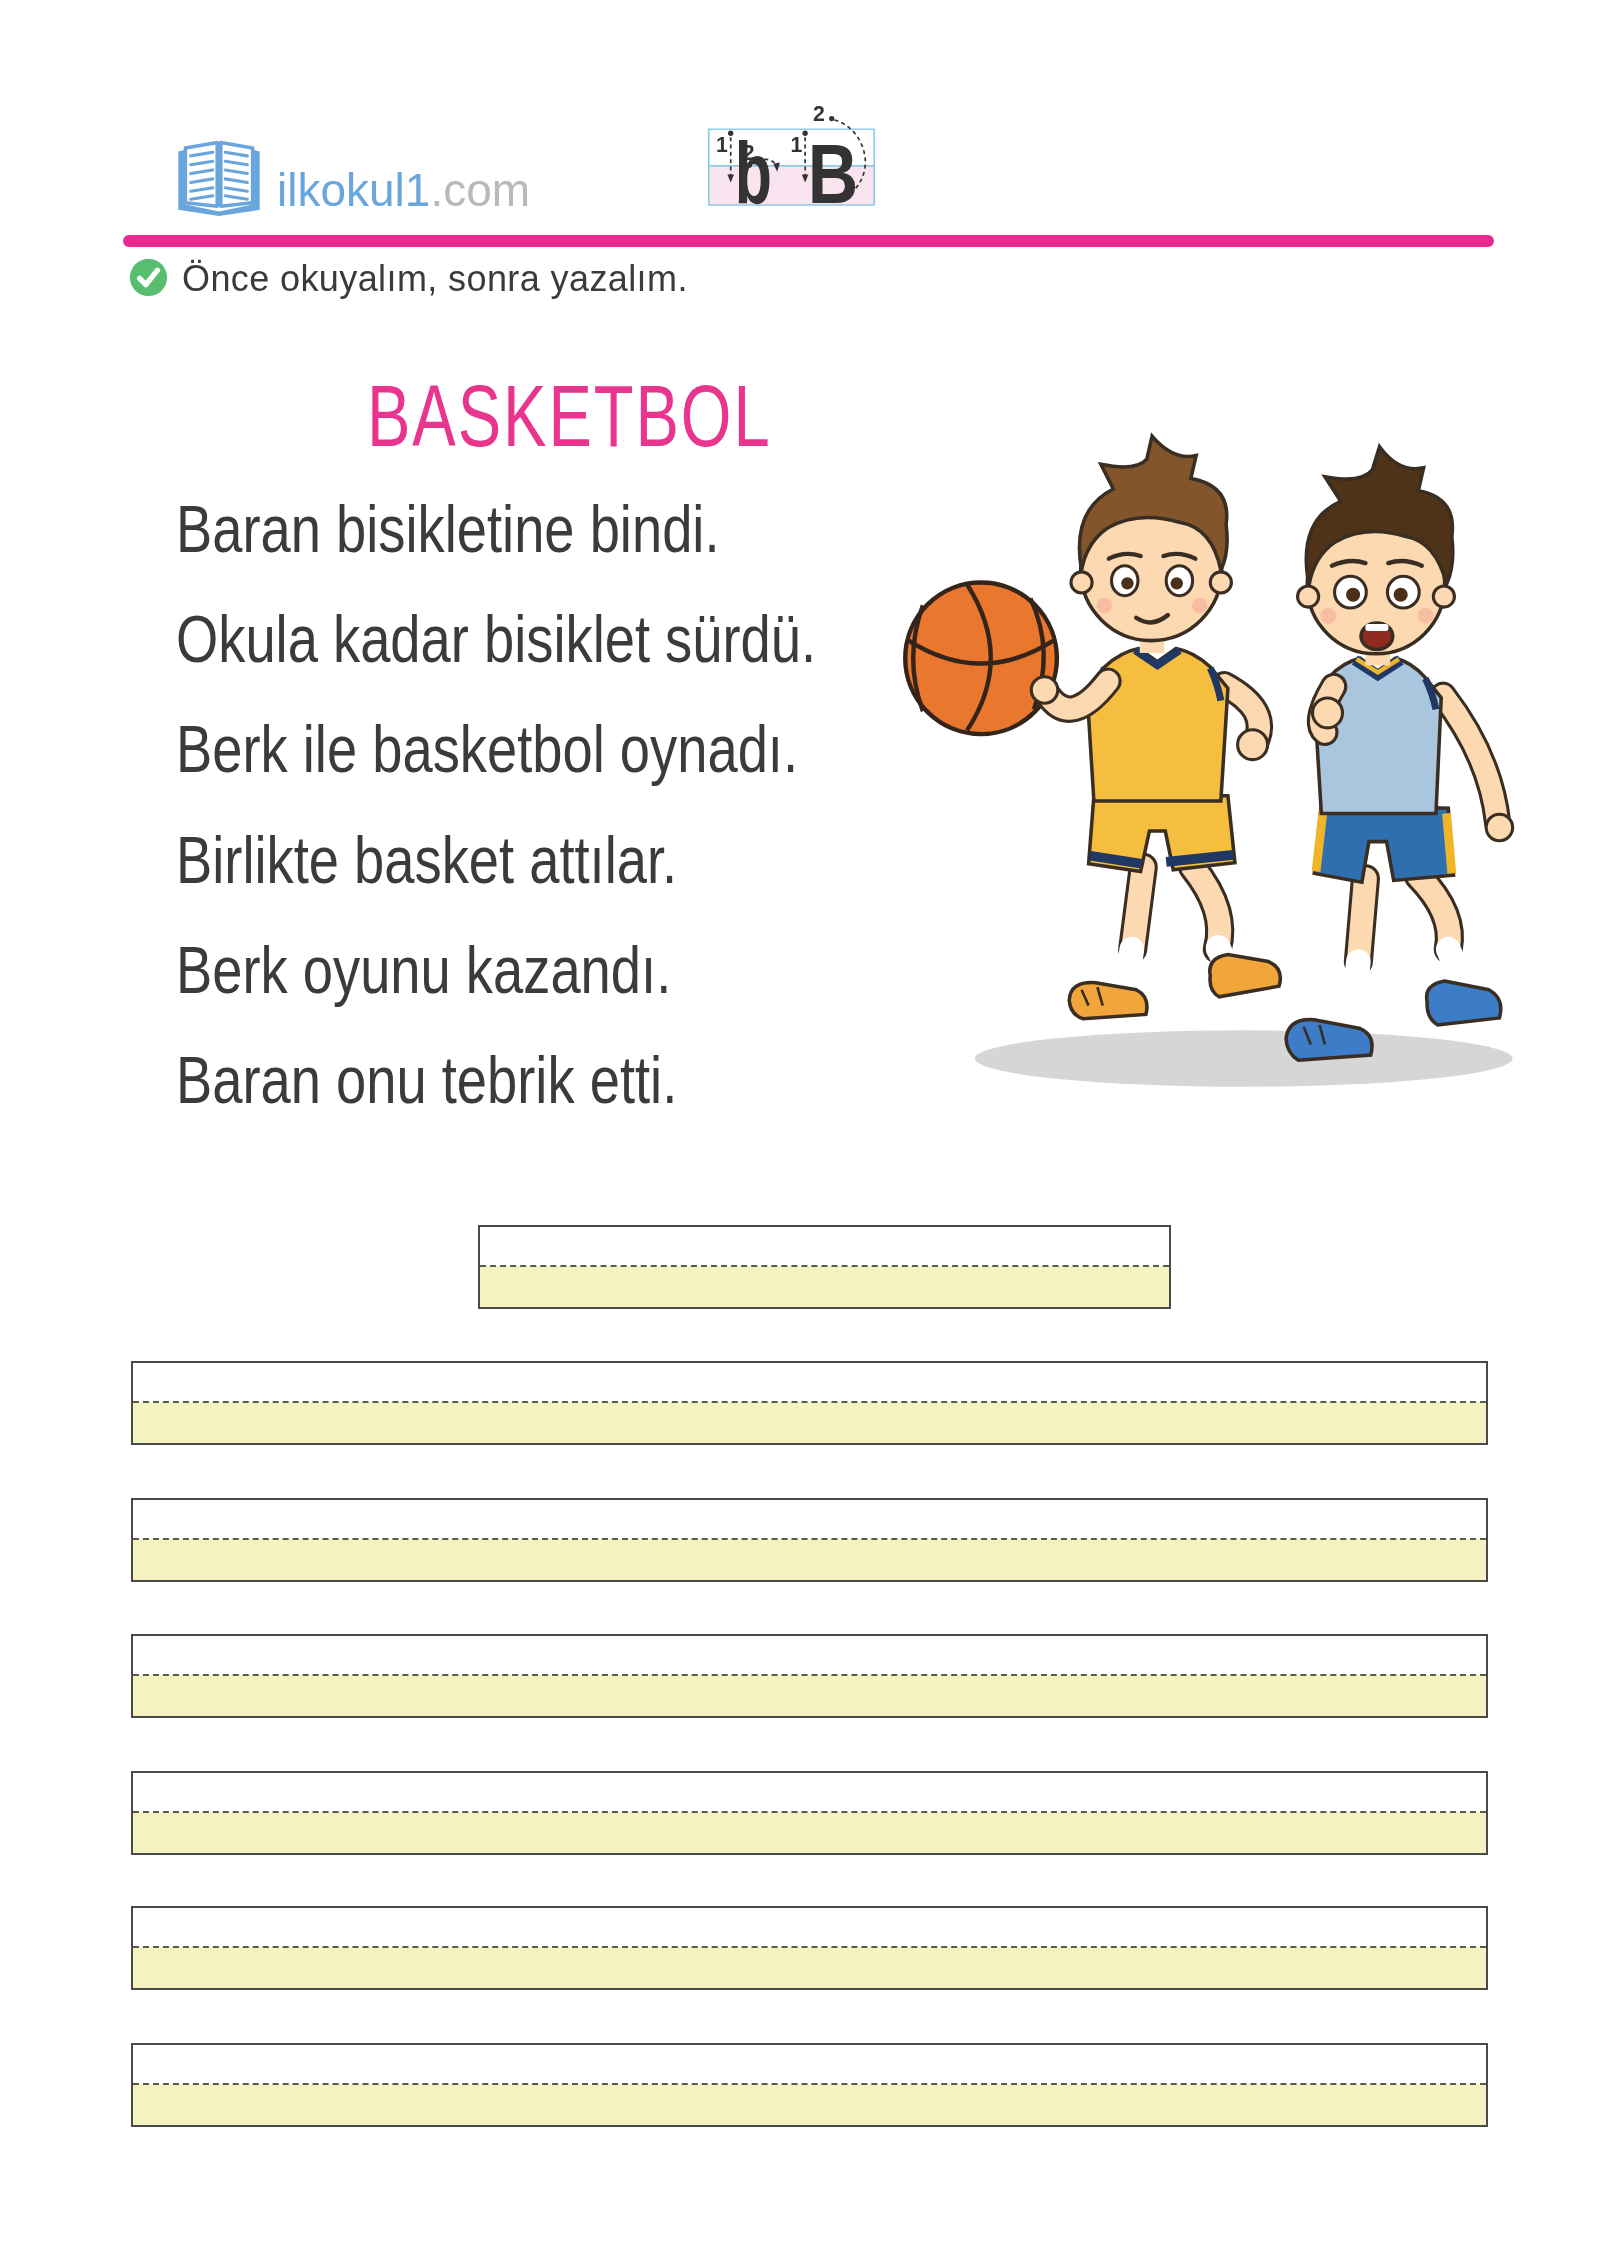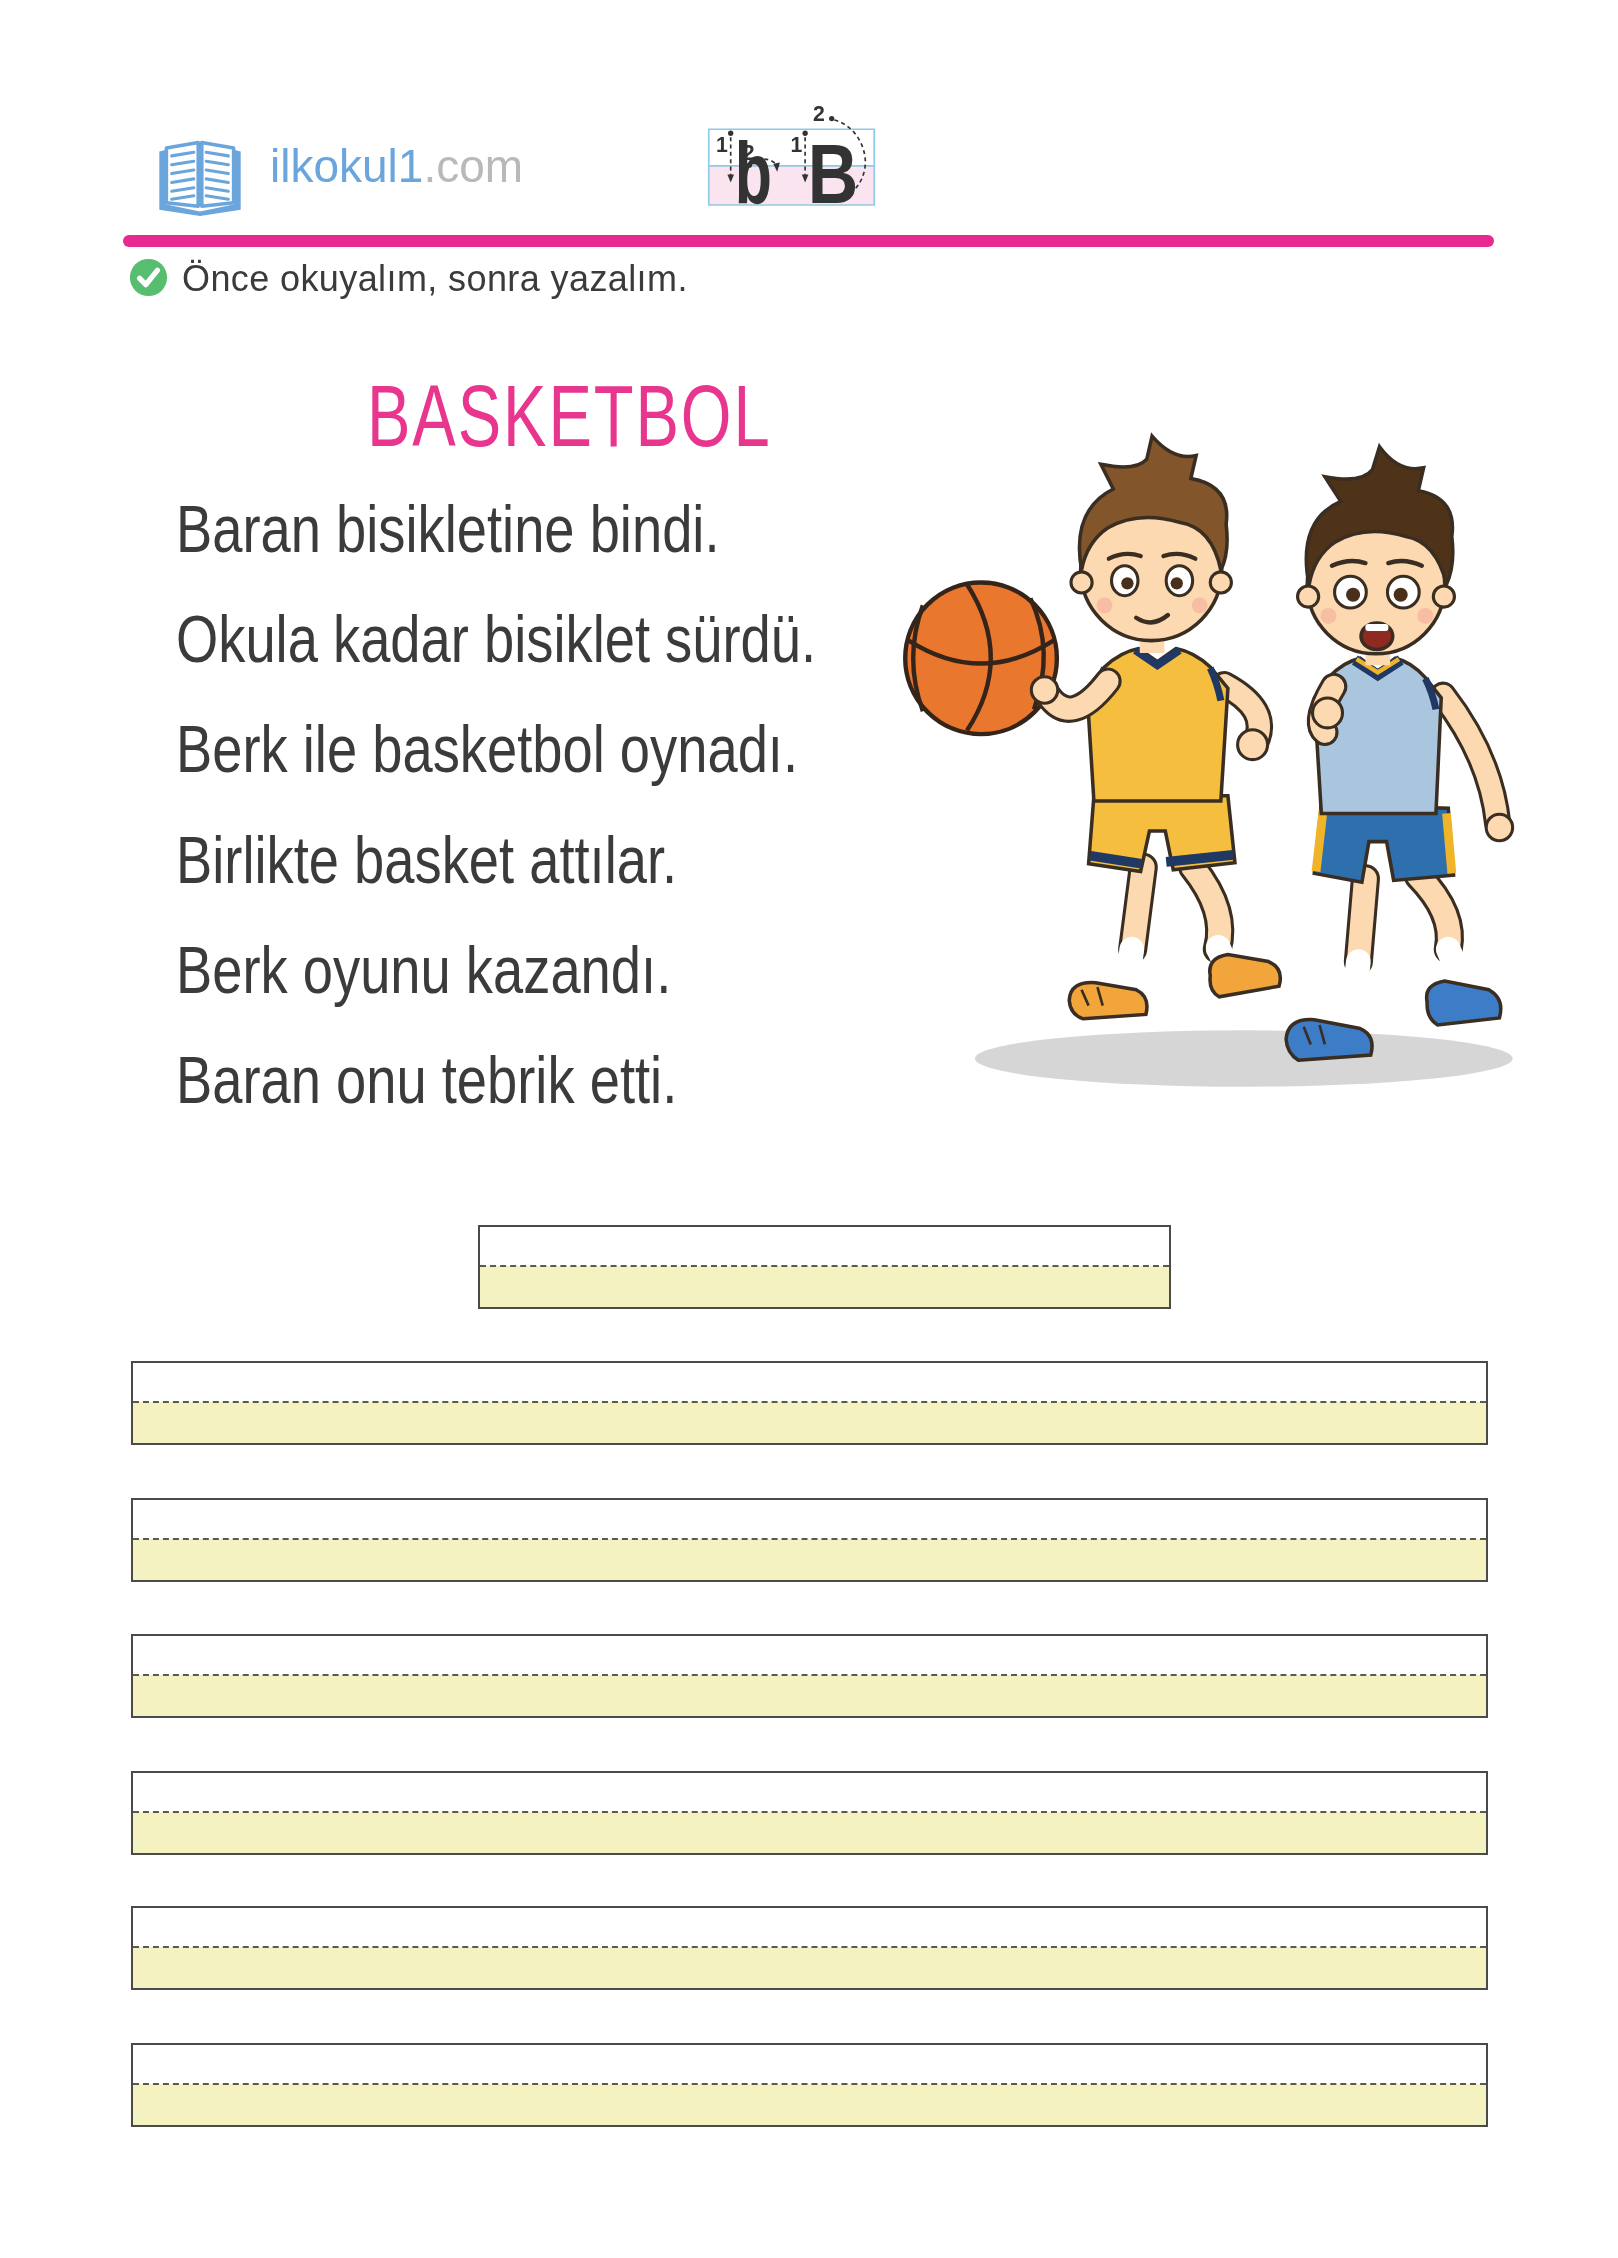--- a/index.html
+++ b/index.html
@@ -15,21 +15,21 @@
     --green:#57BE70;
     --skin:#FCD9B0;
     --outline:#3A2D22;
   }
   html,body{margin:0;padding:0;background:#fff;}
   .page{
     position:relative;width:1619px;height:2258px;background:#ffffff;
     font-family:"Liberation Sans", sans-serif;overflow:hidden;
   }
   
-  .logo{position:absolute;left:154px;top:139px;display:flex;align-items:flex-start;gap:24px;}
+  .logo{position:absolute;left:173px;top:139px;display:flex;align-items:flex-end;gap:12px;}
   .logo svg{display:block;}
   .logo-text{font-size:46px;letter-spacing:0px;white-space:nowrap;}
   .logo-text .name{color:var(--logo-blue);}
   .logo-text .tld{color:var(--logo-gray);}
   
   .letter-box{position:absolute;left:681px;top:104px;width:221px;height:101px;}
   .letter-box svg{overflow:visible;display:block;}
   
   .divider{position:absolute;left:123px;top:235px;width:1371px;height:12.4px;border-radius:7px;background:var(--pink);}
   

